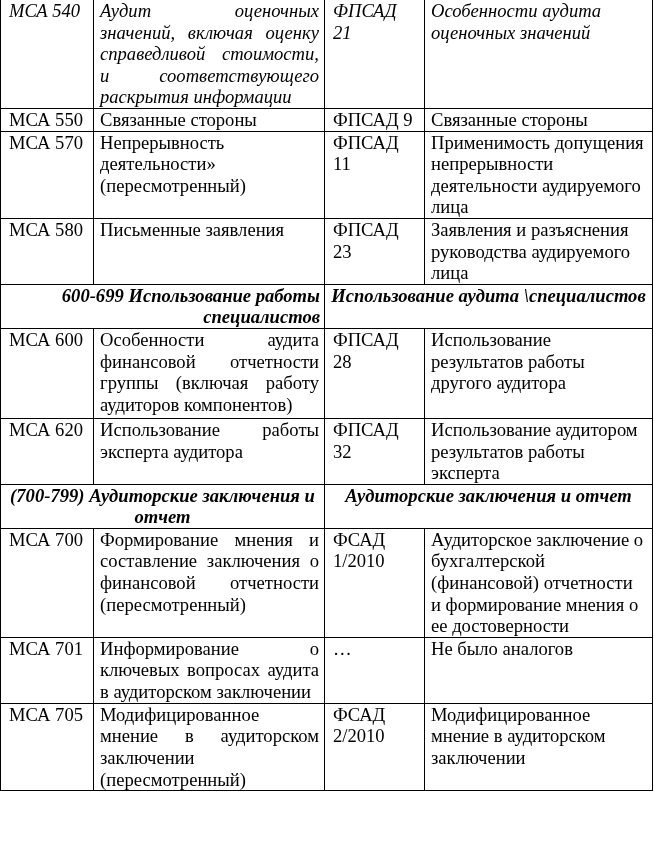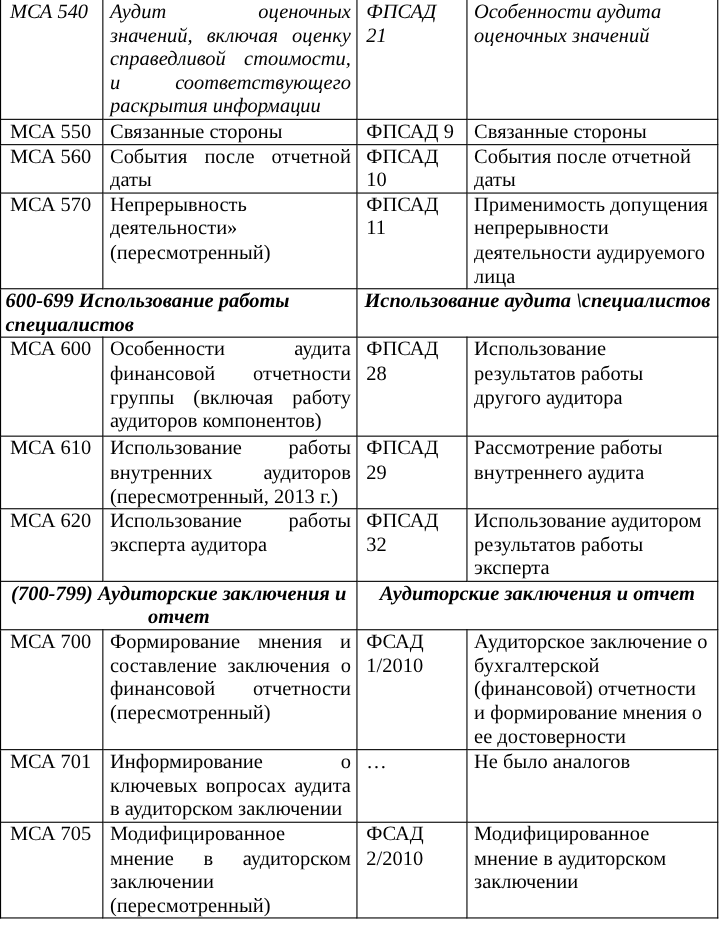--- a/index.html
+++ b/index.html
@@ -55,83 +55,69 @@
     <td class="desc">
             <span class="cell-text">Связанные стороны</span>
           </td>
     <td class="ru-code">
             <span class="cell-text">ФПСАД 9</span>
           </td>
     <td class="ru-desc">
             <span class="cell-text">Связанные стороны</span>
           </td>
   </tr>
-        <tr style="height: 42px;">
-    <td class="code">
-            <span class="cell-text">МСА 560</span>
-          </td>
-    <td class="desc">
-            <span class="cell-text">События после отчетной даты</span>
-          </td>
-    <td class="ru-code">
-            <span class="cell-text">ФПСАД 10</span>
-          </td>
-    <td class="ru-desc">
-            <span class="cell-text">События после отчетной даты</span>
-          </td>
-  </tr>
         <tr style="height: 65px;">
     <td class="code">
             <span class="cell-text">МСА 570</span>
           </td>
     <td class="desc">
             <span class="cell-text">Непрерывность деятельности» (пересмотренный)</span>
           </td>
     <td class="ru-code">
             <span class="cell-text">ФПСАД 11</span>
           </td>
     <td class="ru-desc">
             <span class="cell-text">Применимость допущения непрерывности деятельности аудируемого лица</span>
           </td>
   </tr>
+        <tr style="height: 65px;">
+    <td class="code">
+            <span class="cell-text">МСА 580</span>
+          </td>
+    <td class="desc">
+            <span class="cell-text"> Письменные заявления</span>
+          </td>
+    <td class="ru-code">
+            <span class="cell-text">ФПСАД 23</span>
+          </td>
+    <td class="ru-desc">
+            <span class="cell-text">Заявления и разъяснения руководства аудируемого лица</span>
+          </td>
+  </tr>
         <tr class="section" style="height: 44px;">
-    <td colspan="2" style="text-align: left;">
+    <td colspan="2" style="text-align: right;">
       <span class="range">600-699</span>
       <span class="title">Использование работы специалистов</span>
     </td>
     <td colspan="2">
       <span>Использование аудита \специалистов</span>
     </td>
   </tr>
         <tr style="height: 90px;">
     <td class="code">
             <span class="cell-text">МСА 600</span>
           </td>
     <td class="desc">
             <span class="cell-text">Особенности аудита финансовой отчетности группы (включая работу аудиторов компонентов)</span>
           </td>
     <td class="ru-code">
             <span class="cell-text">ФПСАД 28</span>
           </td>
     <td class="ru-desc">
             <span class="cell-text">Использование результатов работы другого аудитора</span>
-          </td>
-  </tr>
-        <tr style="height: 62px;">
-    <td class="code">
-            <span class="cell-text">МСА 610</span>
-          </td>
-    <td class="desc">
-            <span class="cell-text">Использование работы внутренних аудиторов (пересмотренный, 2013 г.)</span>
-          </td>
-    <td class="ru-code">
-            <span class="cell-text">ФПСАД 29</span>
-          </td>
-    <td class="ru-desc">
-            <span class="cell-text">Рассмотрение работы внутреннего аудита</span>
           </td>
   </tr>
         <tr style="height: 65px;">
     <td class="code">
             <span class="cell-text">МСА 620</span>
           </td>
     <td class="desc">
             <span class="cell-text">Использование работы эксперта аудитора</span>
           </td>
     <td class="ru-code">

